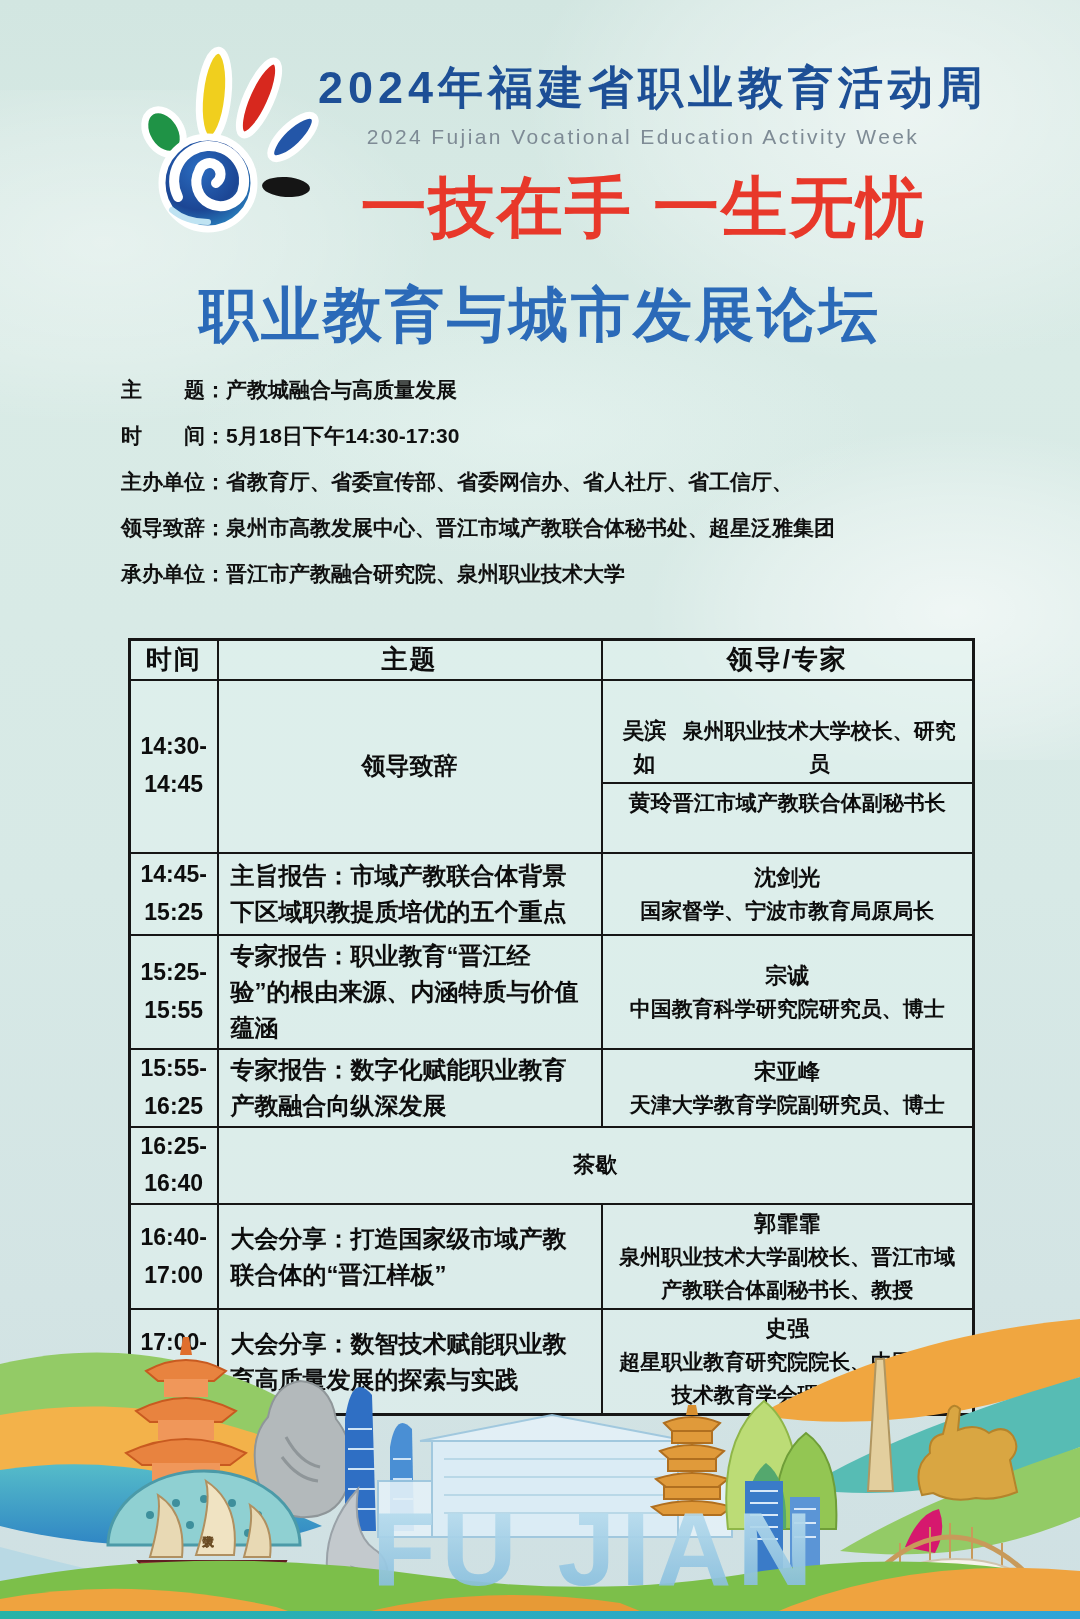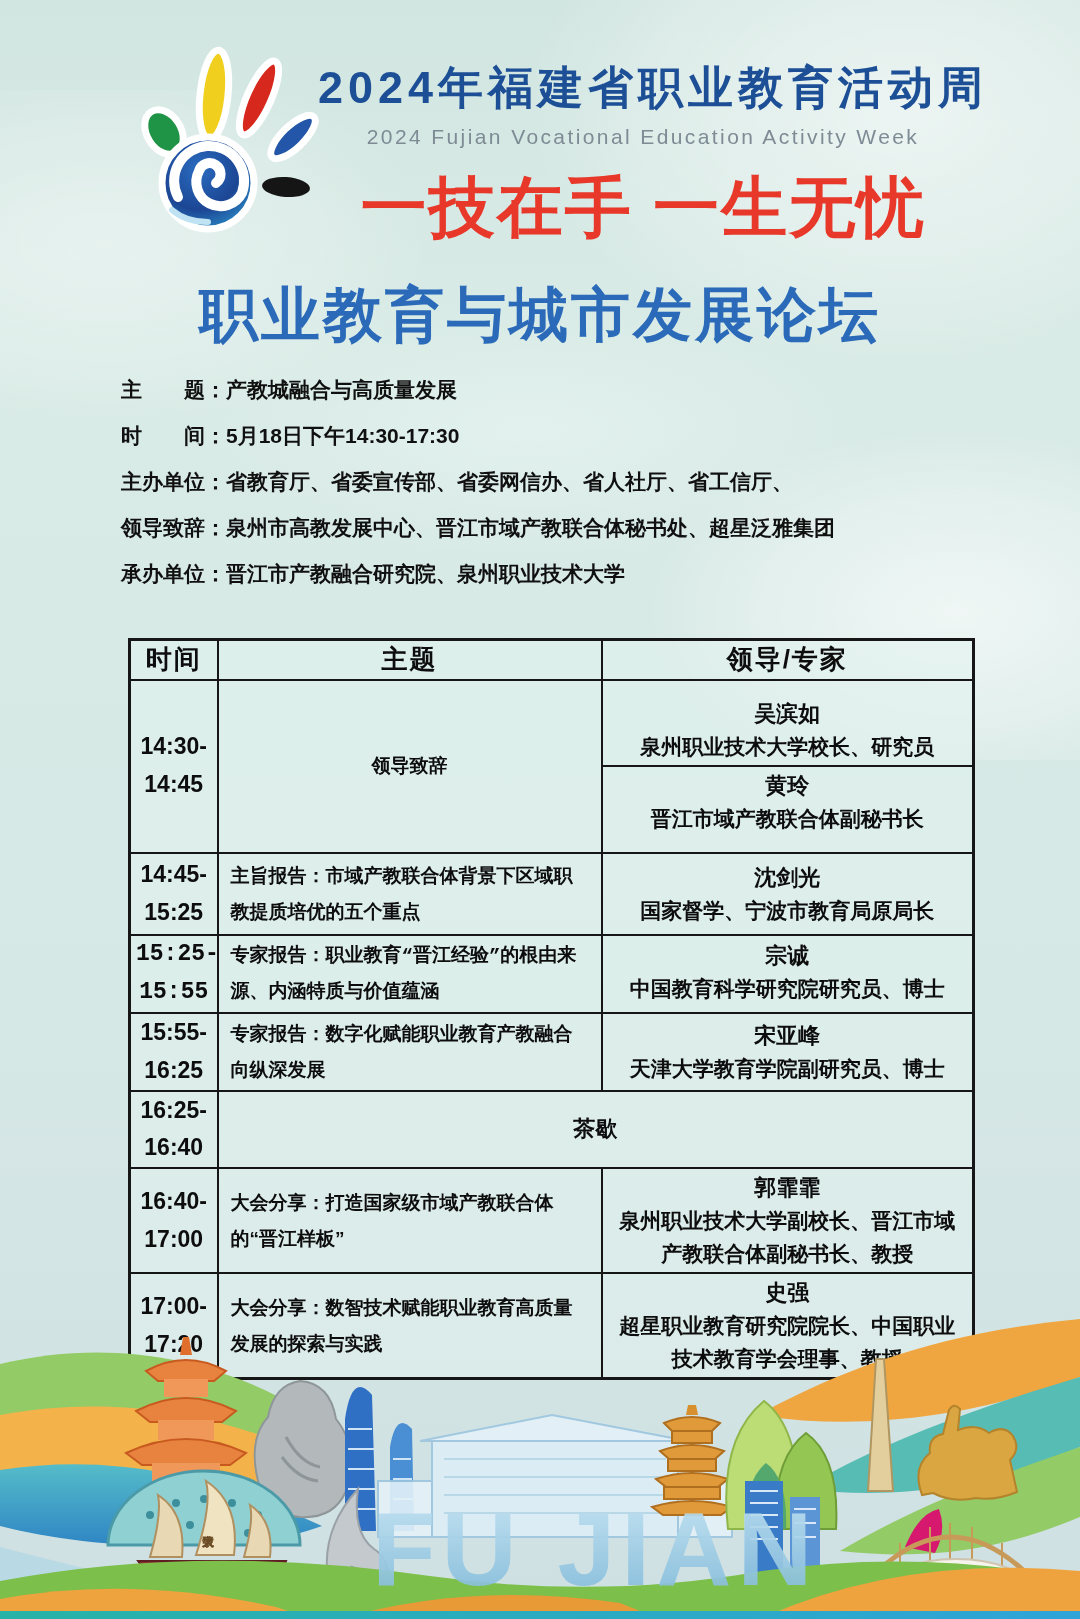--- a/index.html
+++ b/index.html
@@ -39,30 +39,30 @@
 
   
   table.schedule{ position:absolute; left:128px; top:638px; width:844px;
     border-collapse:collapse; table-layout:fixed; }
   .schedule th,.schedule td{ border:2px solid #161616; background:rgba(226,242,238,.55);
     color:#0d0d0d; font-weight:700; }
   .schedule{ border:3px solid #161616; }
   .schedule th{ height:40px; font-size:26px; letter-spacing:2px; text-align:center; }
   .col-time{ width:88px; } .col-topic{ width:384px; } .col-speaker{ width:372px; }
   td.time{ font-size:23px; text-align:center; line-height:1.65; padding:0 5px; }
-  td.topic{ font-size:19px; text-align:left; padding:2px 12px; line-height:36px; }
+  td.topic{ font-size:24px; text-align:left; padding:2px 12px; line-height:36px; }
   td.topic.center{ text-align:center; }
   td.speaker{ text-align:center; padding:2px 10px; line-height:33px; }
   .sp-name{ font-size:22px; } .sp-title{ font-size:21px; }
   td.stack{ padding:0; }
   .split{ display:flex; flex-direction:column; height:100%; }
-  .split .half{ flex:1; display:flex; flex-direction:column; justify-content:center; text-align:center;
+  .split .half{ flex:1; display:flex; flex-direction:row; justify-content:center; text-align:center;
     padding:2px 10px; line-height:33px; }
   .split .half + .half{ border-top:2px solid #161616; }
-  tr.rh1{ height:173px; } tr.rh2{ height:82px; } tr.rh3{ height:60px;font-family:Liberation Mono, monospace; } tr.rh4{ height:73px; }
+  tr.rh1{ height:173px; } tr.rh2{ height:82px; } tr.rh3{ height:60px; } tr.rh4{ height:73px; }
   tr.rh5{ height:65px; } tr.rh6{ height:85px; } tr.rh7{ height:84px; }
   td.tea{ font-size:22px; text-align:center; }
 
   
   .footer-art{ position:absolute; left:0; bottom:0; width:1080px; height:300px; }
 </style>
 </head>
 <body>
 
 <div class="poster">

